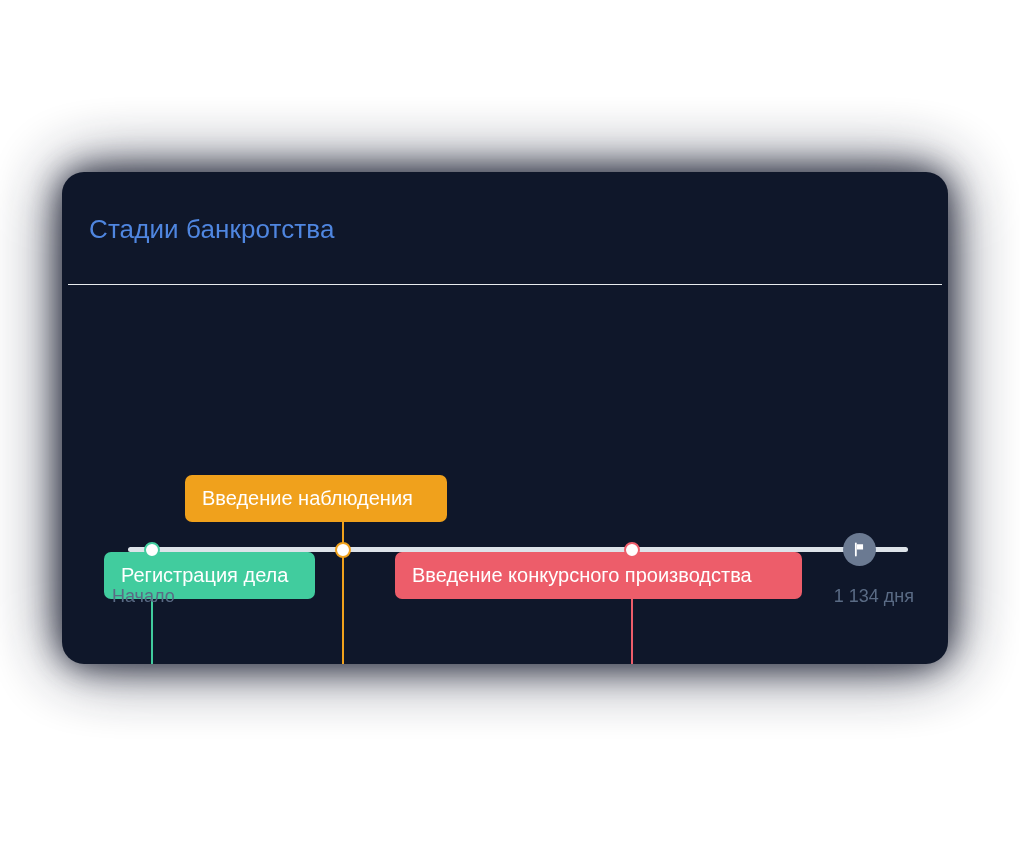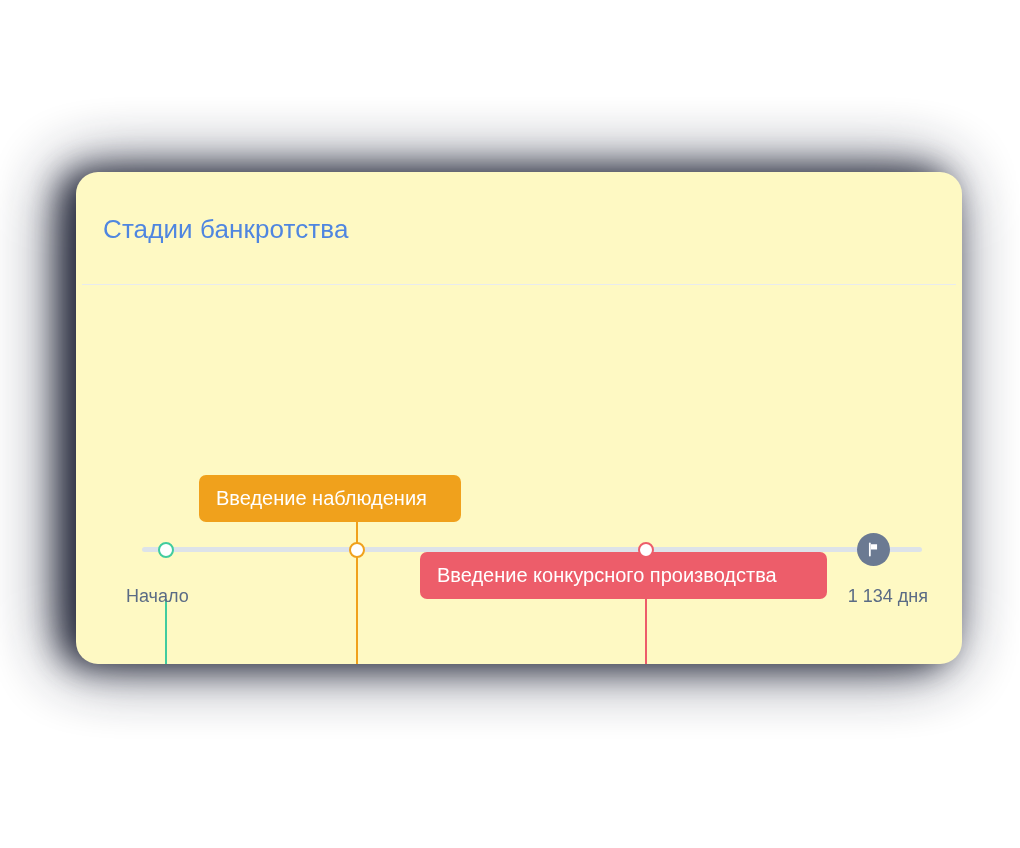--- a/index.html
+++ b/index.html
@@ -37,24 +37,23 @@
     filter: blur(16px);
     opacity: .85;
   }
 
   .card {
     position: absolute;
     left: 62px;
     top: 172px;
     width: 886px;
     height: 492px;
-    background: #fef9c3;
+    background: #0f172a;
     border-radius: 22px;
     overflow: hidden;
-    margin-left: 14px;
   }
 
   .card-header {
     position: absolute;
     left: 0;
     top: 0;
     right: 0;
     height: 112px;
   }
   .card-title {
@@ -160,28 +159,29 @@
 
     <div class="card-header">
       <div class="card-title" style="color: rgb(79, 134, 224);">Стадии банкротства</div>
     </div>
     <div class="header-divider" style="background: rgb(232, 235, 238);"></div>
 
     <div class="timeline">
 
       <div class="track" style="background: rgb(221, 227, 233);"></div>
 
+      <div class="chip" style="left: 42px; top: 268px; width: 211px; background: rgb(65, 204, 158);">Регистрация дела</div>
       <div class="connector" style="left: 89px; top: 315px; height: 146px; background: rgb(65, 204, 158);"></div>
       <div class="node" style="left: 82px; top: 258px; border-color: rgb(65, 204, 158);"></div>
 
       <div class="chip" style="left: 123px; top: 191px; width: 262px; background: rgb(240, 161, 28);">Введение наблюдения</div>
       <div class="connector" style="left: 280px; top: 238px; height: 223px; background: rgb(240, 161, 28);"></div>
       <div class="node" style="left: 273px; top: 258px; border-color: rgb(240, 161, 28);"></div>
 
-      <div class="chip" style="left: 344px; top: 268px; width: 407px; background: rgb(237, 93, 106);">Введение конкурсного производства</div>
+      <div class="chip" style="left: 333px; top: 268px; width: 407px; background: rgb(237, 93, 106);">Введение конкурсного производства</div>
       <div class="connector" style="left: 569px; top: 315px; height: 146px; background: rgb(237, 93, 106);"></div>
       <div class="node" style="left: 562px; top: 258px; border-color: rgb(237, 93, 106);"></div>
 
       <div class="flag-marker" style="background: rgb(107, 122, 146); left: 781px; top: 249px;">
         <span>
           <svg width="15" height="15" viewBox="0 0 16 16" aria-hidden="true">
             <path d="M4.1 1.6v12.8" stroke="#ffffff" stroke-width="1.9" stroke-linecap="round" fill="none"></path>
             <path d="M5.2 2.5h6.6v5.4H5.2z" fill="#ffffff"></path>
           </svg>
         </span>

